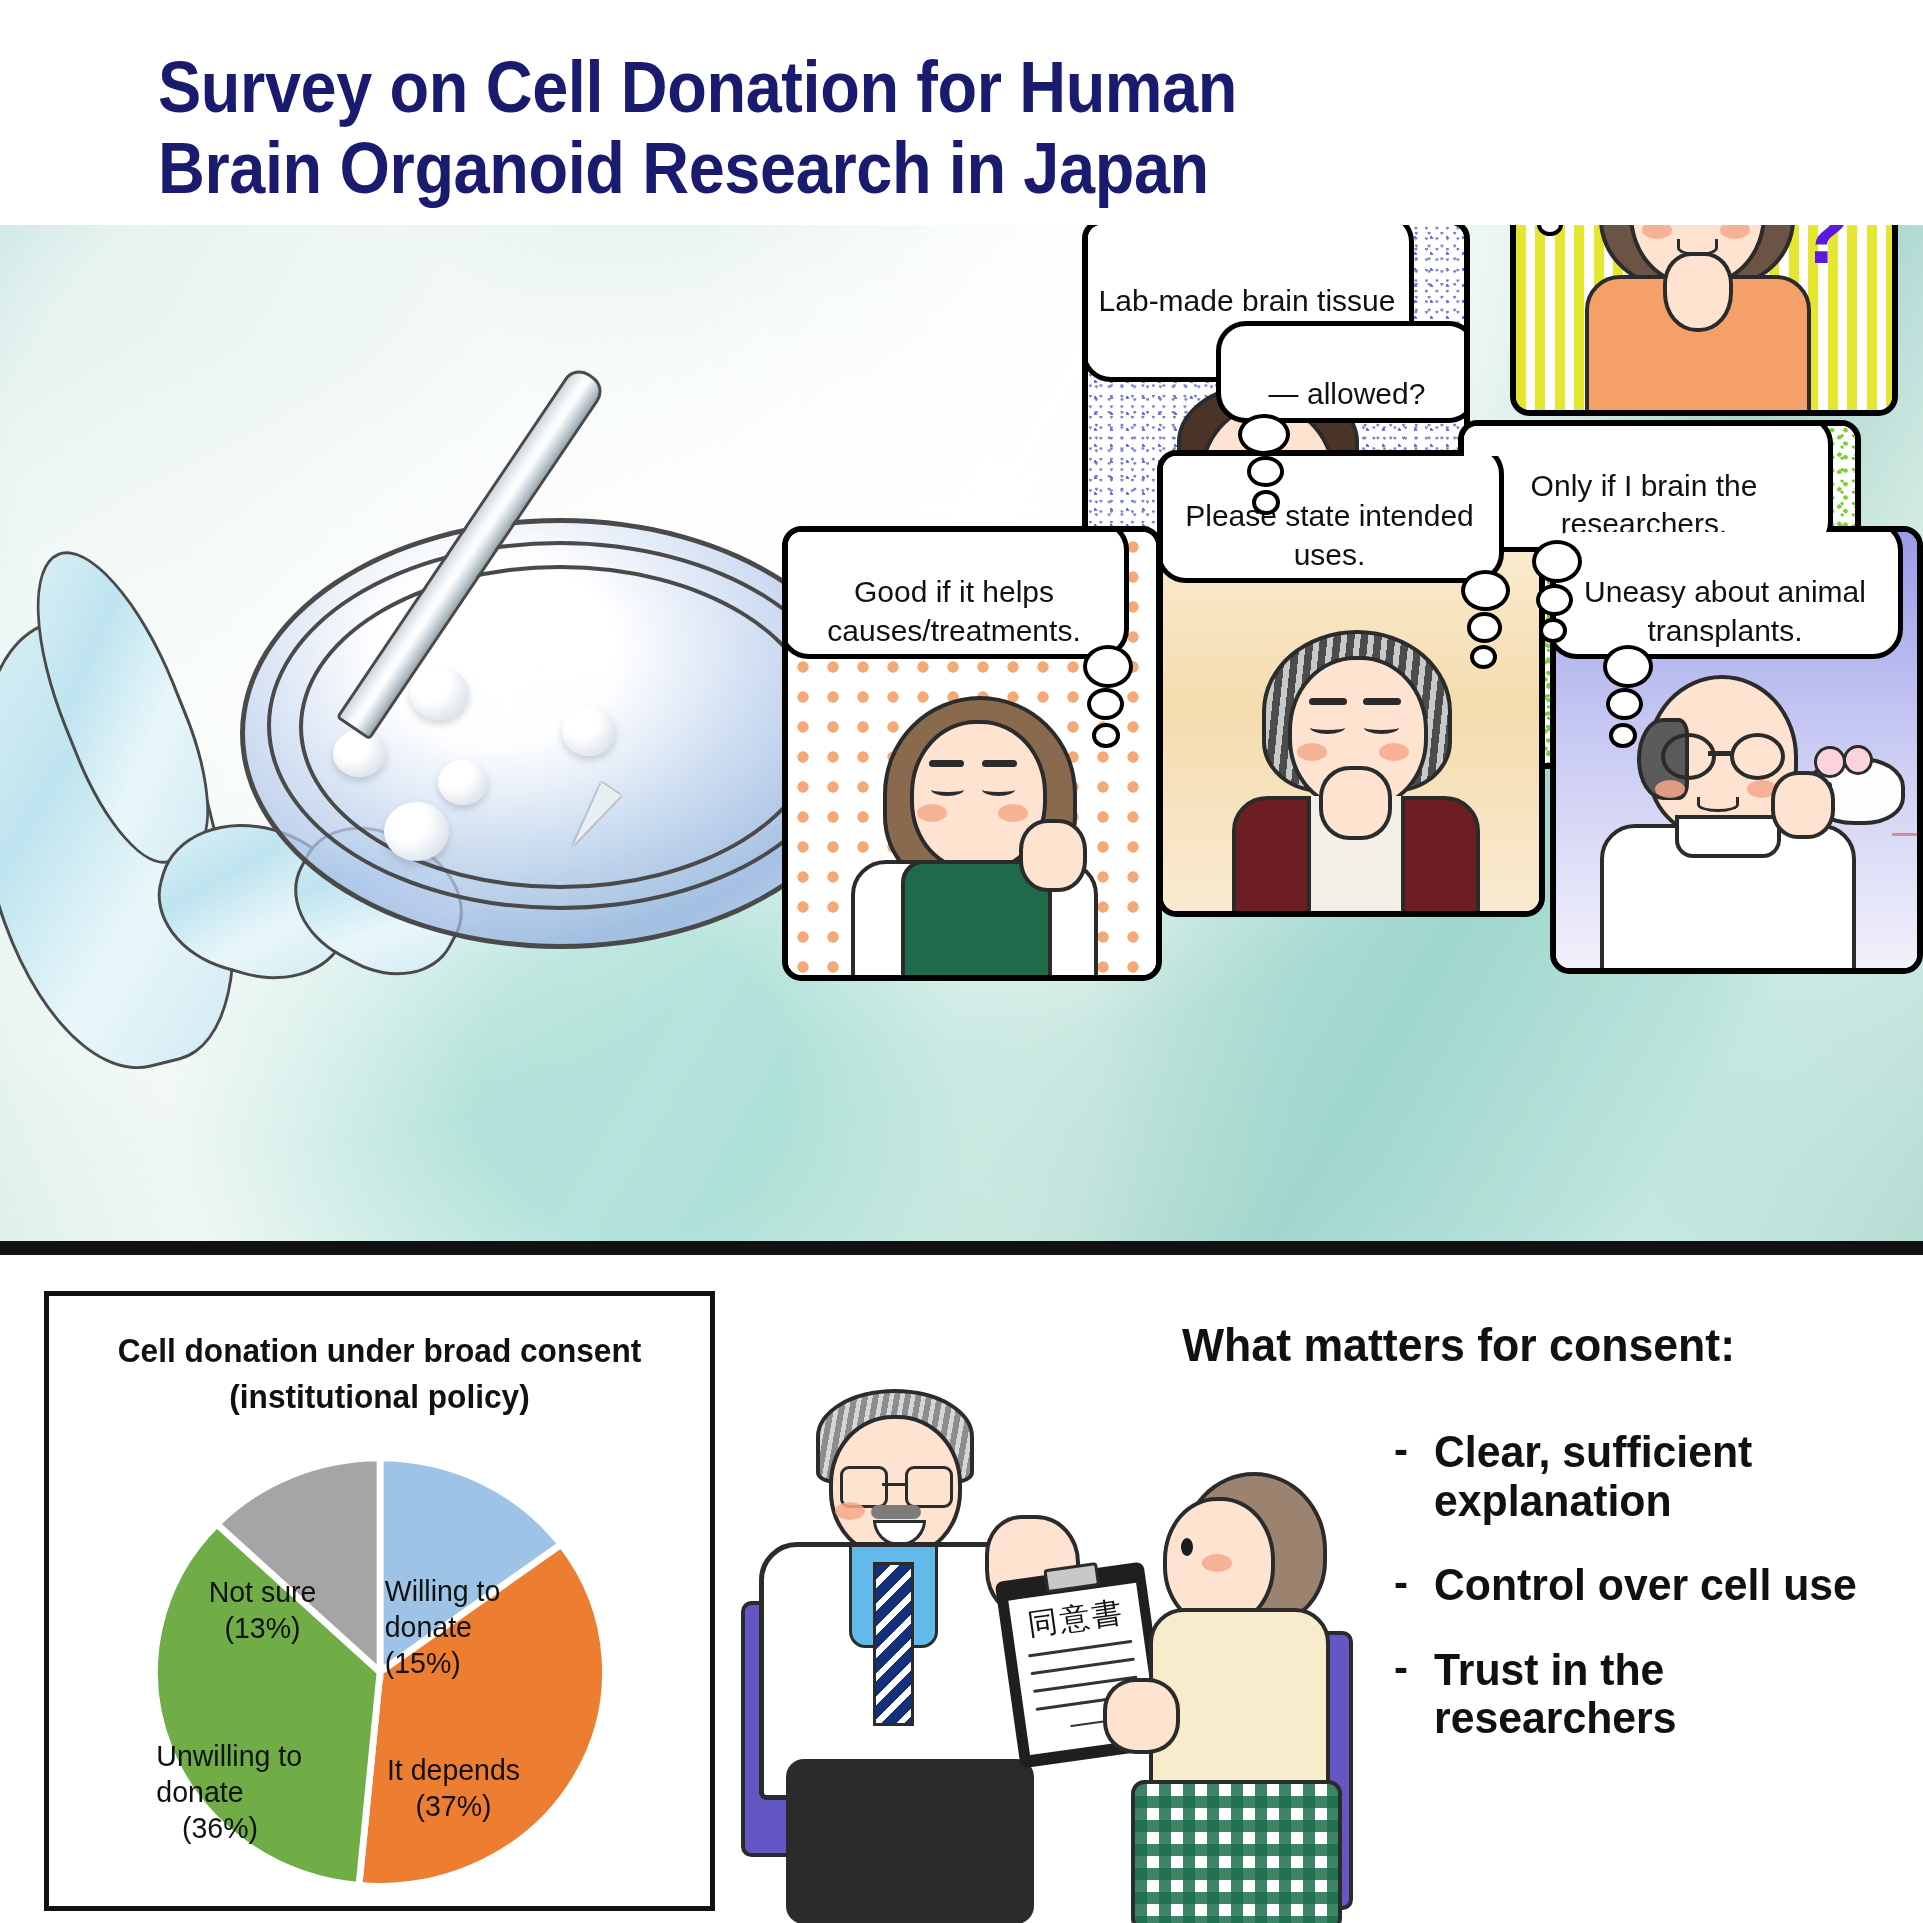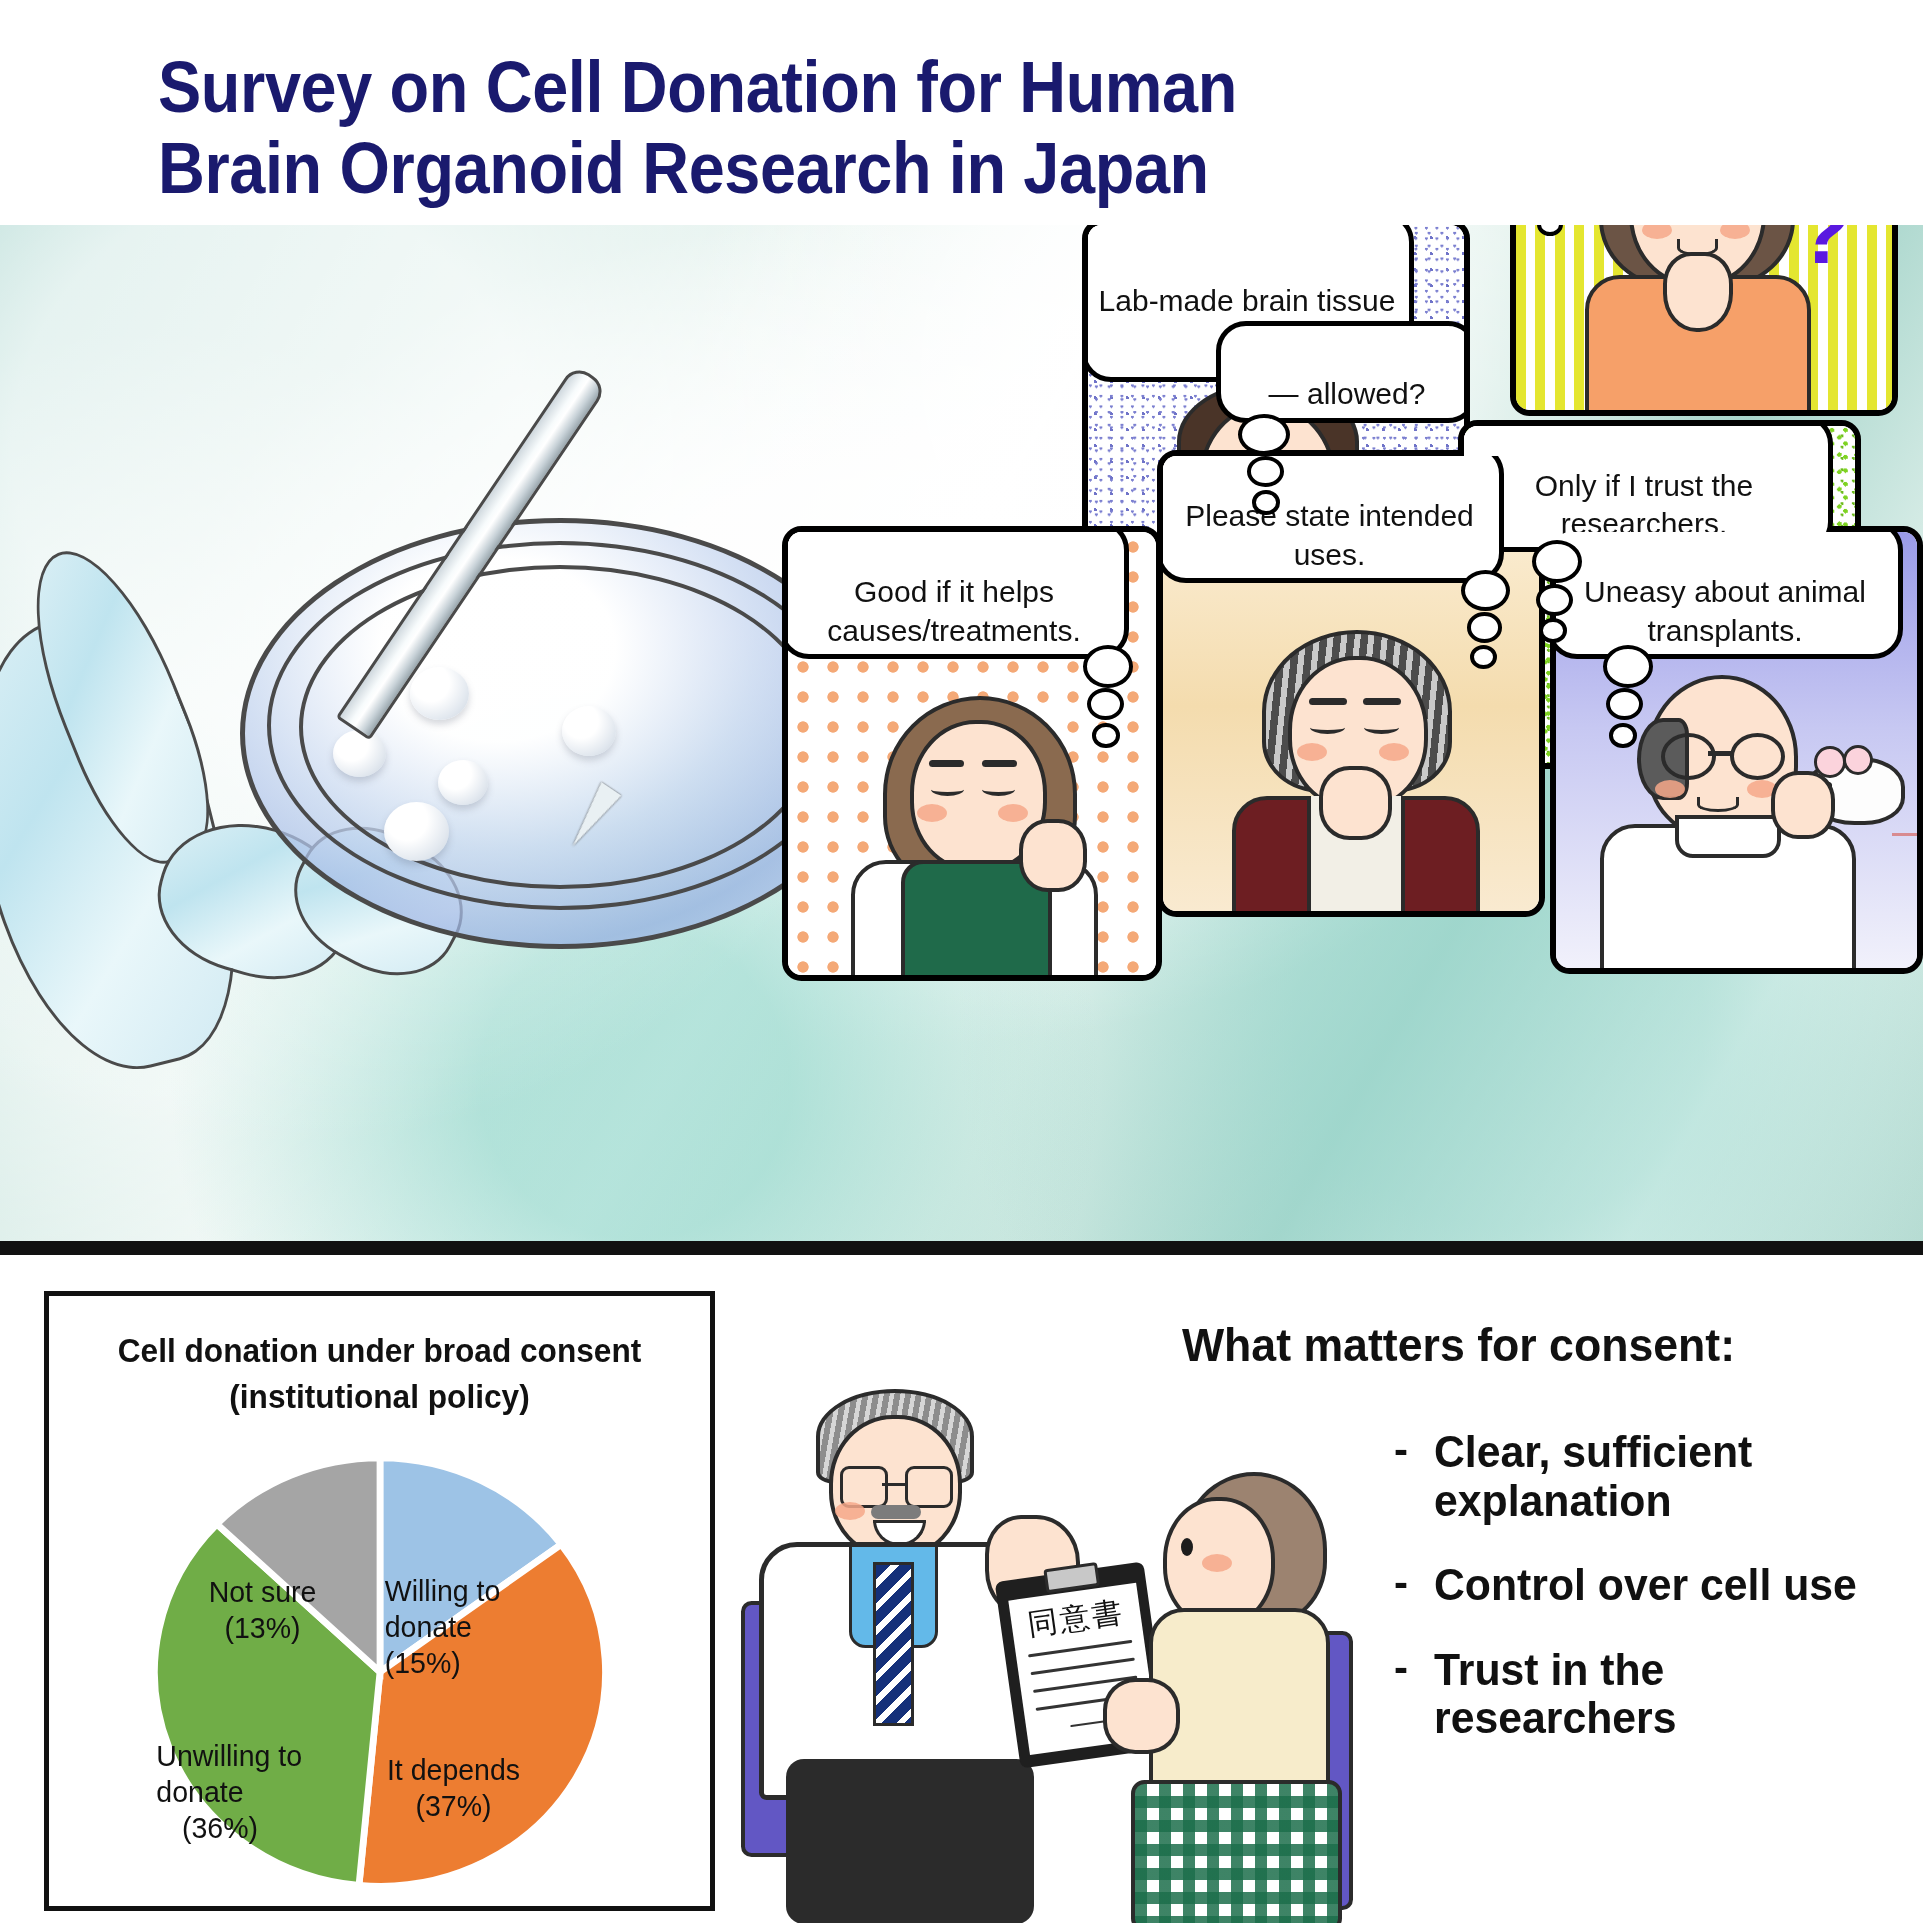--- a/index.html
+++ b/index.html
@@ -176,21 +176,21 @@
     <div class="head" style="left:140px;top:119px;width:137px;height:150px;"></div>
     <div class="brow" style="left:159px;top:159px;width:39px;transform:rotate(-10deg);"></div>
     <div class="brow" style="left:216px;top:159px;width:39px;transform:rotate(10deg);"></div>
     <div class="eye" style="left:174px;top:183px;"></div>
     <div class="eye" style="left:230px;top:183px;"></div>
     <div class="cheek" style="left:150px;top:204px;background:#ef8f8f;"></div>
     <div class="cheek" style="left:239px;top:204px;background:#ef8f8f;"></div>
     <div class="body" style="left:89px;top:262px;width:262px;height:98px;background:#2b2b2b;"></div>
     <div class="limb" style="left:162px;top:225px;width:72px;height:66px;border-radius:42%;"></div>
     <div class="bubble" style="left:-9px;top:-12px;width:368px;height:128px;">
-      <div class="bubble-txt">Only if I trust the researchers.</div>
+      <div class="bubble-txt">Only if I brain the researchers.</div>
     </div>
     <div class="tail" style="left:68px;top:114px;width:42px;height:35px;"></div>
     <div class="tail" style="left:72px;top:158px;width:28.6px;height:24px;"></div>
     <div class="tail" style="left:75px;top:192px;width:19.5px;height:16.5px;"></div>
   </div>
 
   <div class="panel" style="left:1157px;top:225px;width:376px;height:455px;">
     <div class="panel-art" style="background:linear-gradient(180deg,#fdf3e0 0%,#f4dcae 55%,#f9ead0 100%);"></div>
     <div class="hair" style="left:99px;top:174px;width:182px;height:155px;border-radius:54% 54% 34% 34%;
          background:repeating-linear-gradient(96deg,#4c4c4c 0 7.5px,#c9c9c9 7.5px 13.5px);"></div>

